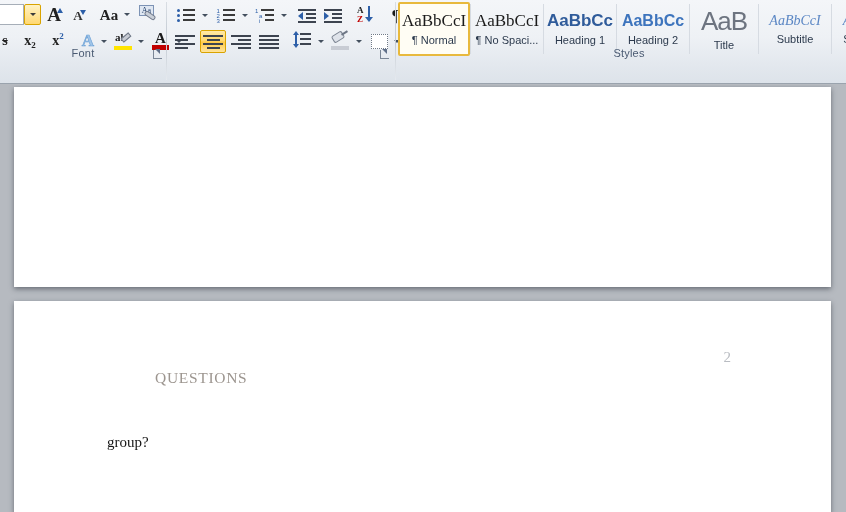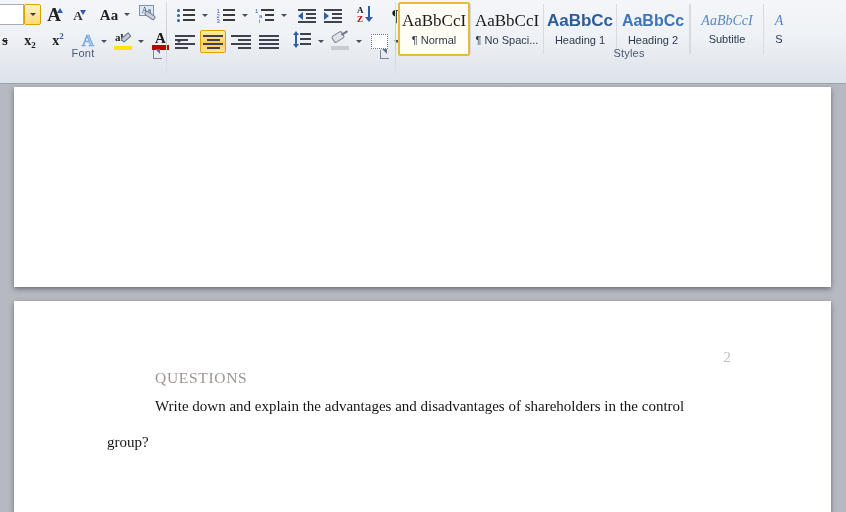--- a/index.html
+++ b/index.html
@@ -368,20 +368,24 @@
           <div style="position: relative; width: 72px; height: 54px; display: flex; flex-direction: column; align-items: center; justify-content: center; cursor: pointer; overflow: hidden; background: transparent; border: 2px solid transparent;">
             <div style="line-height: 1; white-space: nowrap; margin-bottom: 5px; font-family: &quot;Liberation Sans&quot;, sans-serif; font-size: 17px; font-weight: 700; color: rgb(47, 91, 154);">AaBbCc</div>
             <div style="font-family: &quot;Liberation Sans&quot;, sans-serif; font-size: 11px; color: rgb(44, 58, 77); white-space: nowrap;">Heading 1</div>
           </div>
           <div style="width: 1px; height: 50px; background: rgb(214, 219, 226); margin-top: 2px;"></div>
           <div style="position: relative; width: 72px; height: 54px; display: flex; flex-direction: column; align-items: center; justify-content: center; cursor: pointer; overflow: hidden; background: transparent; border: 2px solid transparent;">
             <div style="line-height: 1; white-space: nowrap; margin-bottom: 5px; font-family: &quot;Liberation Sans&quot;, sans-serif; font-size: 16px; font-weight: 700; color: rgb(61, 116, 189);">AaBbCc</div>
             <div style="font-family: &quot;Liberation Sans&quot;, sans-serif; font-size: 11px; color: rgb(44, 58, 77); white-space: nowrap;">Heading 2</div>
           </div>
           <div style="width: 1px; height: 50px; background: rgb(214, 219, 226); margin-top: 2px;"></div>
+          <div style="position: relative; width: 68px; height: 54px; display: flex; flex-direction: column; align-items: center; justify-content: center; cursor: pointer; overflow: hidden; background: transparent; border: 2px solid transparent;">
+            <div style="line-height: 1; white-space: nowrap; margin-bottom: 5px; font-family: &quot;Liberation Sans&quot;, sans-serif; font-size: 26px; font-weight: 300; color: rgb(109, 116, 128); letter-spacing: -1px;">AaB</div>
+            <div style="font-family: &quot;Liberation Sans&quot;, sans-serif; font-size: 11px; color: rgb(44, 58, 77); white-space: nowrap;">Title</div>
+          </div>
           <div style="width: 1px; height: 50px; background: rgb(214, 219, 226); margin-top: 2px;"></div>
           <div style="position: relative; width: 72px; height: 54px; display: flex; flex-direction: column; align-items: center; justify-content: center; cursor: pointer; overflow: hidden; background: transparent; border: 2px solid transparent;">
             <div style="line-height: 1; white-space: nowrap; margin-bottom: 5px; font-family: &quot;Liberation Serif&quot;, serif; font-style: italic; font-size: 14px; color: rgb(90, 134, 196);">AaBbCcI</div>
             <div style="font-family: &quot;Liberation Sans&quot;, sans-serif; font-size: 11px; color: rgb(44, 58, 77); white-space: nowrap;">Subtitle</div>
           </div>
           <div style="width: 1px; height: 50px; background: rgb(214, 219, 226); margin-top: 2px;"></div>
           <div style="position: relative; width: 30px; height: 54px; display: flex; flex-direction: column; align-items: center; justify-content: center; cursor: pointer; overflow: hidden; background: transparent; border: 2px solid transparent;">
             <div style="line-height: 1; white-space: nowrap; margin-bottom: 5px; font-family: &quot;Liberation Serif&quot;, serif; font-style: italic; font-size: 14px; color: rgb(90, 134, 196);">A</div>
             <div style="font-family: &quot;Liberation Sans&quot;, sans-serif; font-size: 11px; color: rgb(44, 58, 77); white-space: nowrap;">S</div>
           </div>
@@ -392,17 +396,16 @@
   </div>
 </div>
 
 <div class="docarea">
 
   <div class="page" id="page1"></div>
 
   <div class="page" id="page2">
     <div class="pagenum">2</div>
     <div class="heading">QUESTIONS</div>
-    <div class="para p1">Write down and explain the advantages and disadvantages of shareholders in the control</div>
     <div class="para p2">group?</div>
   </div>
 
 </div>
 
 </body></html>

